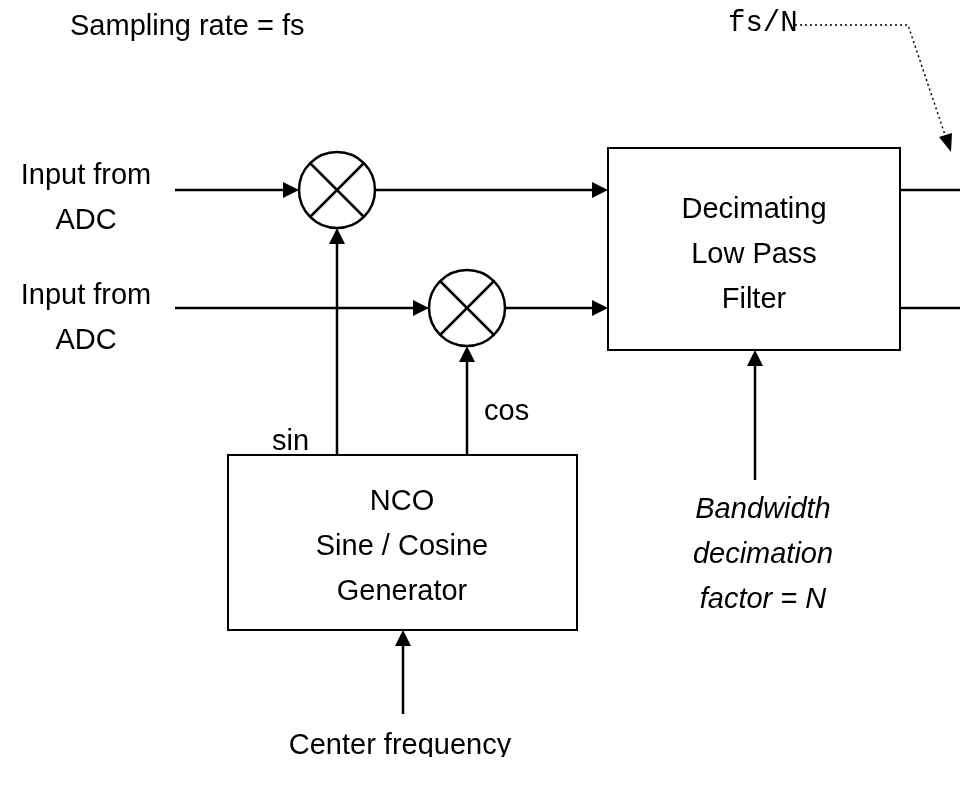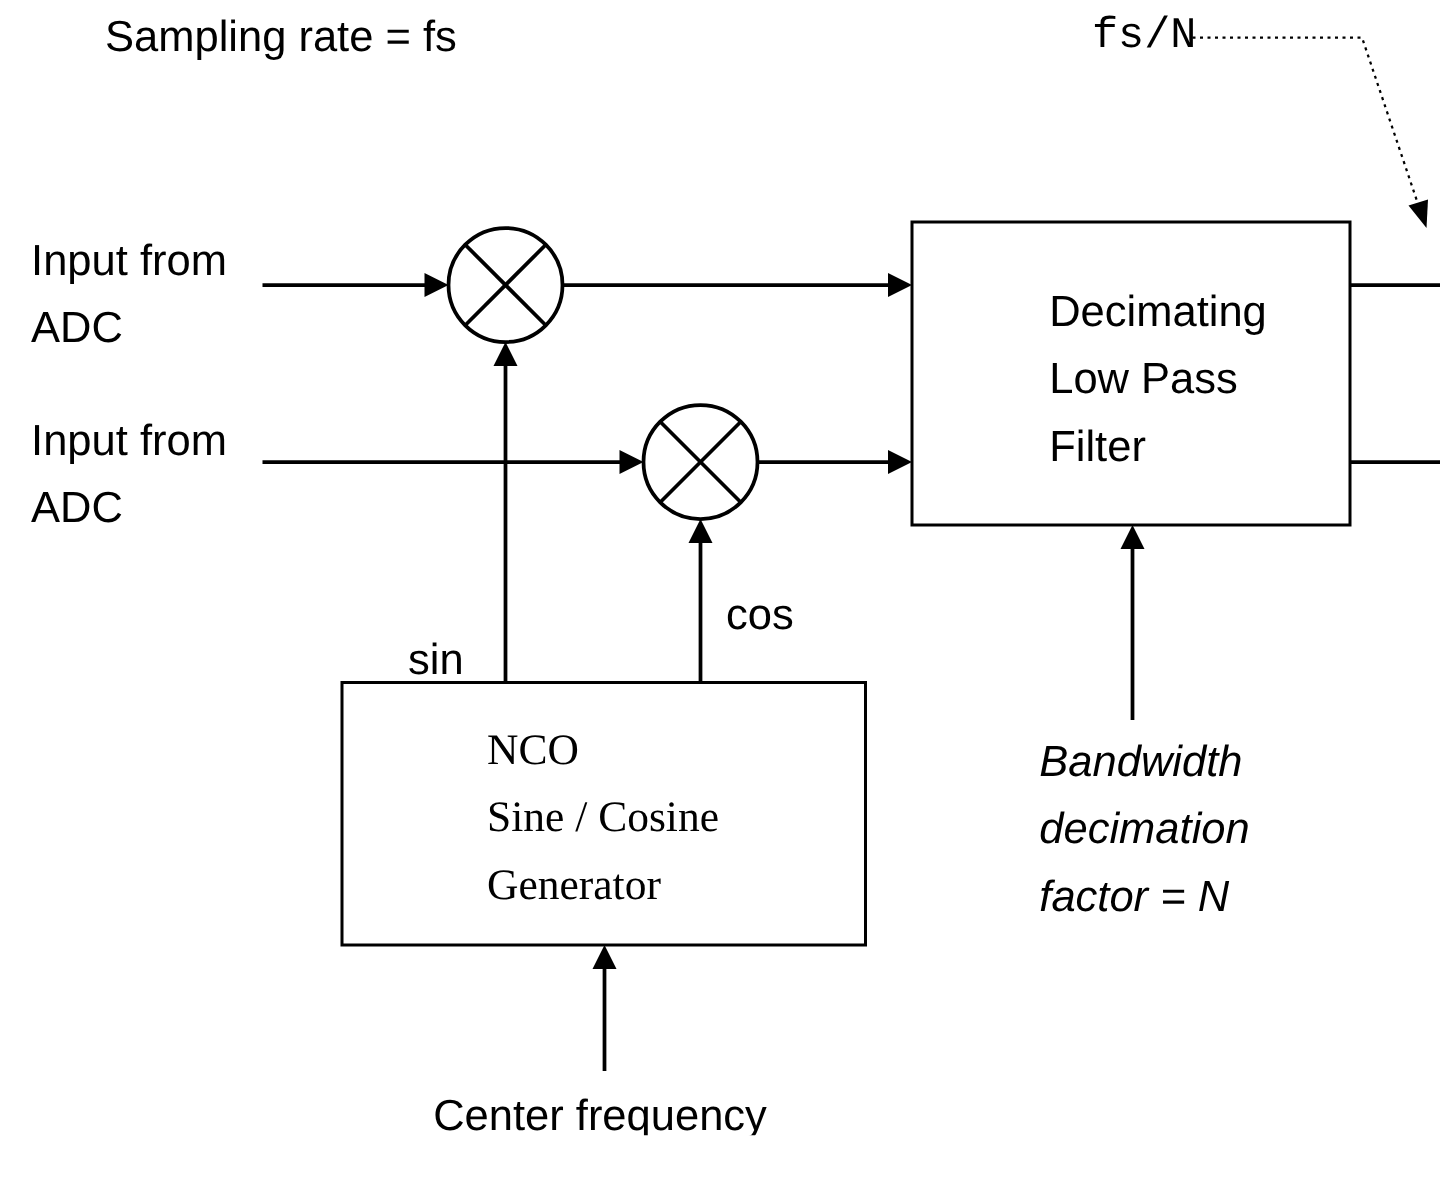--- a/index.html
+++ b/index.html
@@ -22,20 +22,21 @@
     top: 0;
   }
   .label {
     position: absolute;
     font-size: 29px;
     line-height: 45px;
     color: #000000;
     white-space: pre-line;
   }
   .label.centered {
+    text-align: center;
     transform: translateX(-50%);
   }
 </style>
 </head>
 <body>
 
 <div class="diagram">
 
   <svg width="960" height="800" viewBox="0 0 960 800">
 
@@ -82,29 +83,29 @@
   <div class="label" style="left:70px; top:3px;">Sampling rate = fs</div>
 
   <div class="label" style="left:728px; top:1px;font-family:Liberation Mono, monospace;">fs/N</div>
 
   <div class="label centered" style="left:86px; top:152px;">Input from
 ADC</div>
 
   <div class="label centered" style="left:86px; top:272px;">Input from
 ADC</div>
 
-  <div class="label centered" style="left:754px; top:186px;margin-left:18px;">Decimating
+  <div class="label centered" style="left:754px; top:186px;">Decimating
 Low Pass
 Filter</div>
 
   <div class="label" style="left:272px; top:418px;">sin</div>
 
   <div class="label" style="left:484px; top:388px;">cos</div>
 
-  <div class="label centered" style="left:402px; top:478px;font-family:Liberation Serif, serif;">NCO
+  <div class="label centered" style="left:402px; top:478px;">NCO
 Sine / Cosine
 Generator</div>
 
   <div class="label centered" style="left:763px; top:486px;font-style:italic;">Bandwidth
 decimation
 factor = N</div>
 
   <div class="label centered" style="left:400px; top:722px;">Center frequency
 -fs/2 to +fs/2</div>
 

